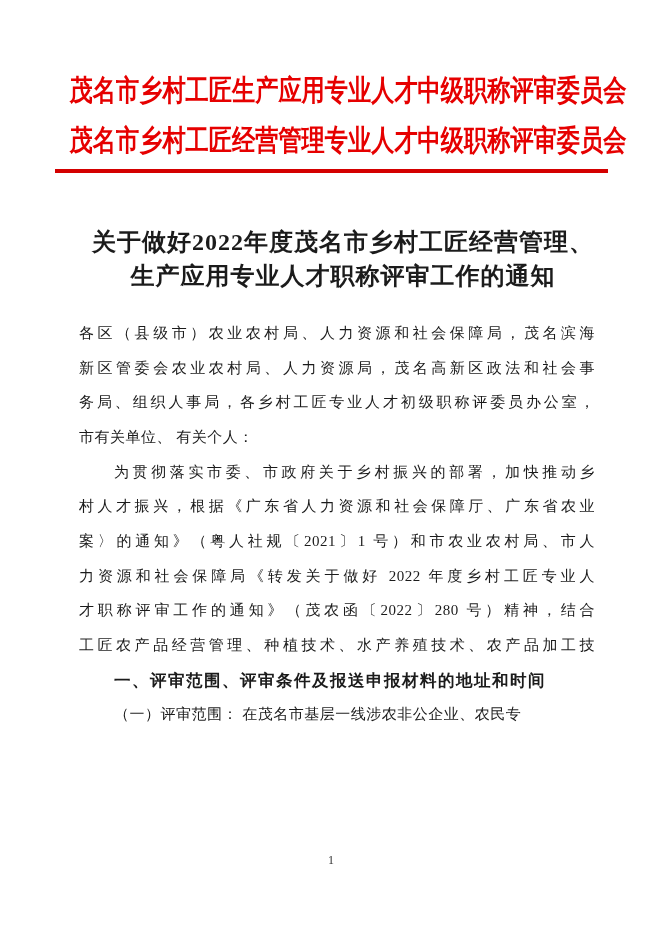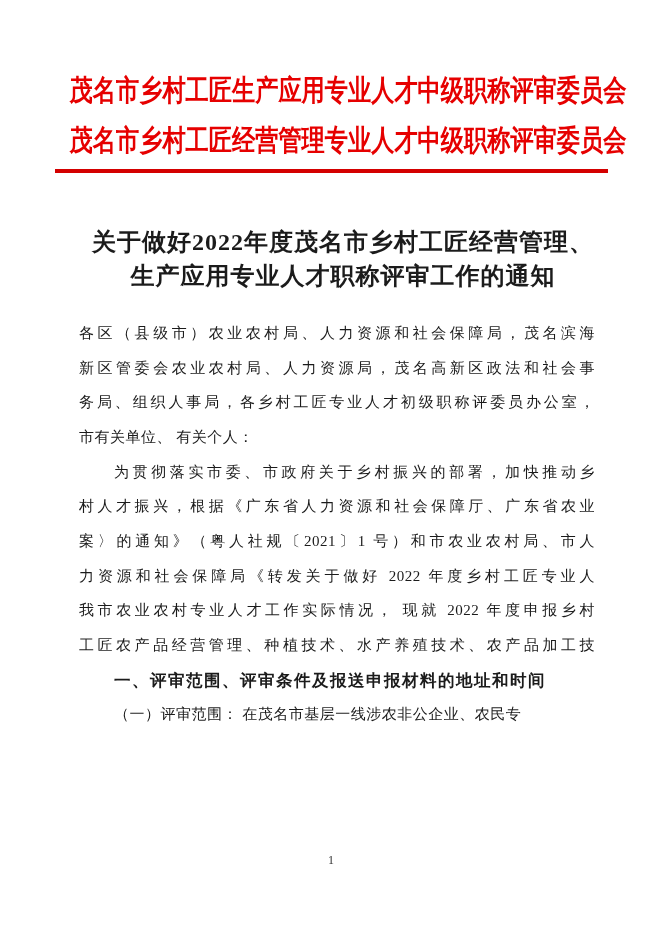--- a/index.html
+++ b/index.html
@@ -114,21 +114,21 @@
 
   <main class="body" id="body-lines">
       <div class="bline">各区（县级市）农业农村局、人力资源和社会保障局，茂名滨海</div>
       <div class="bline">新区管委会农业农村局、人力资源局，茂名高新区政法和社会事</div>
       <div class="bline">务局、组织人事局，各乡村工匠专业人才初级职称评委员办公室，</div>
       <div class="bline noj">市有关单位、 有关个人：</div>
       <div class="bline ind">为贯彻落实市委、市政府关于乡村振兴的部署，加快推动乡</div>
       <div class="bline">村人才振兴，根据《广东省人力资源和社会保障厅、广东省农业</div>
       <div class="bline">案〉的通知》（粤人社规〔2021〕1 号）和市农业农村局、市人</div>
       <div class="bline">力资源和社会保障局《转发关于做好 2022 年度乡村工匠专业人</div>
-      <div class="bline">我市农业农村专业人才工作实际情况， 现就 2022 年度申报乡村</div>
+      <div class="bline">才职称评审工作的通知》（茂农函〔2022〕280 号）精神，结合</div>
       <div class="bline">工匠农产品经营管理、种植技术、水产养殖技术、农产品加工技</div>
       <div class="bline noj ind hd">一、评审范围、评审条件及报送申报材料的地址和时间</div>
       <div class="bline noj ind">（一）评审范围： 在茂名市基层一线涉农非公企业、农民专</div>
     </main>
 
   <footer class="pageno">1</footer>
 
 </div>
 
 </body></html>

